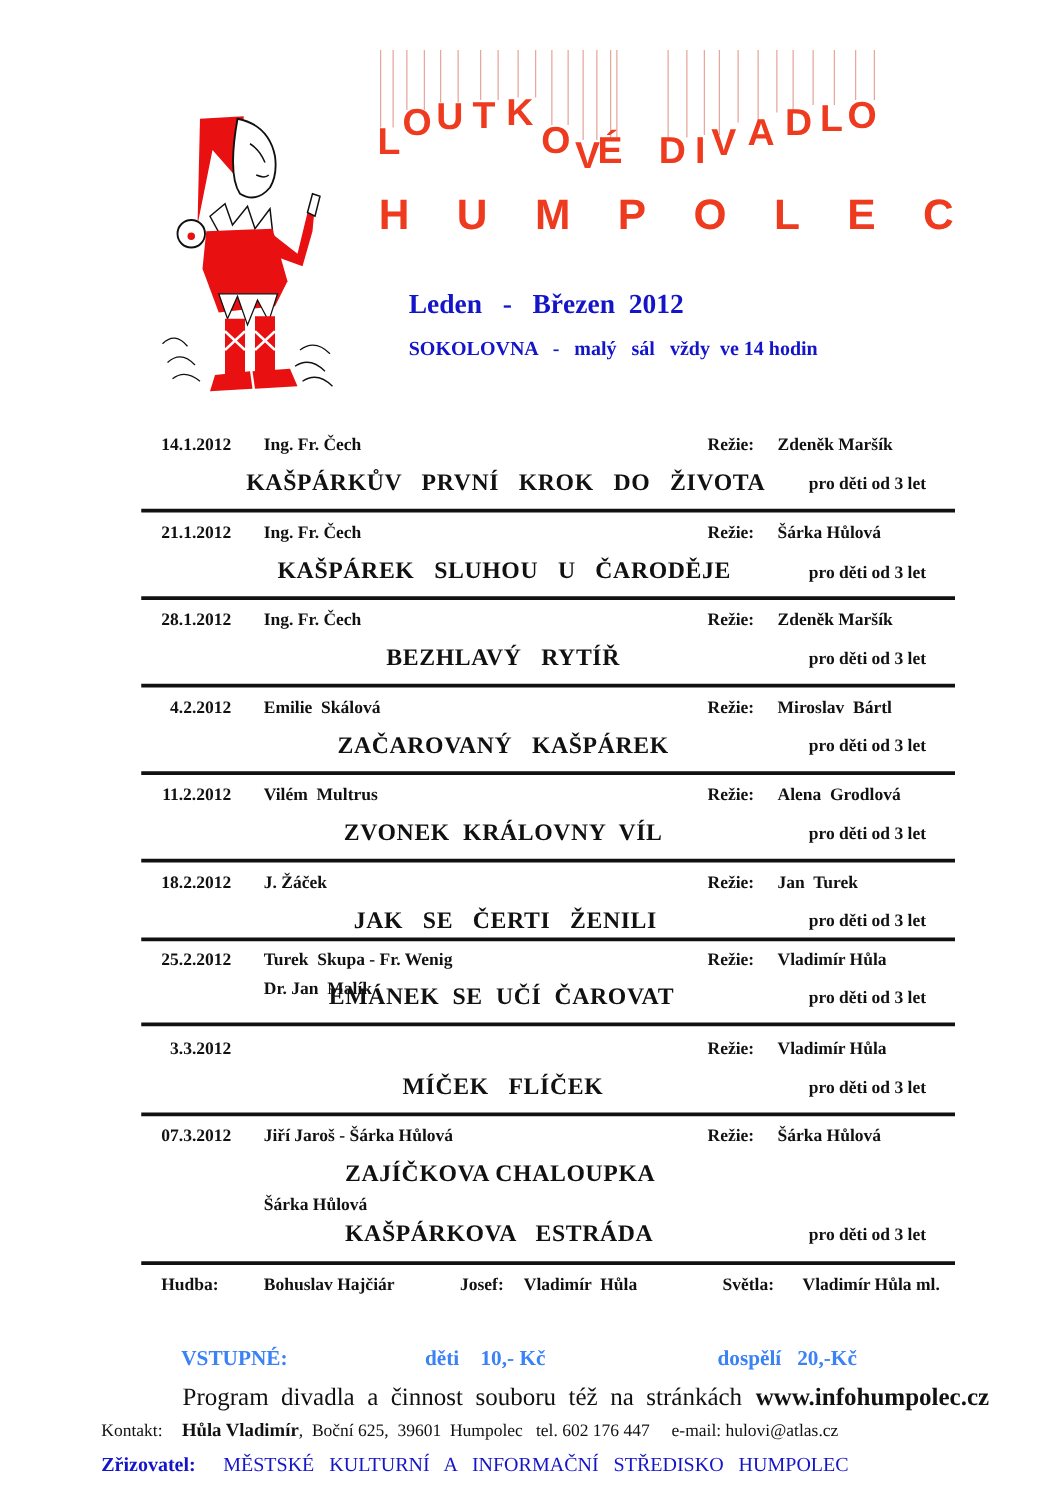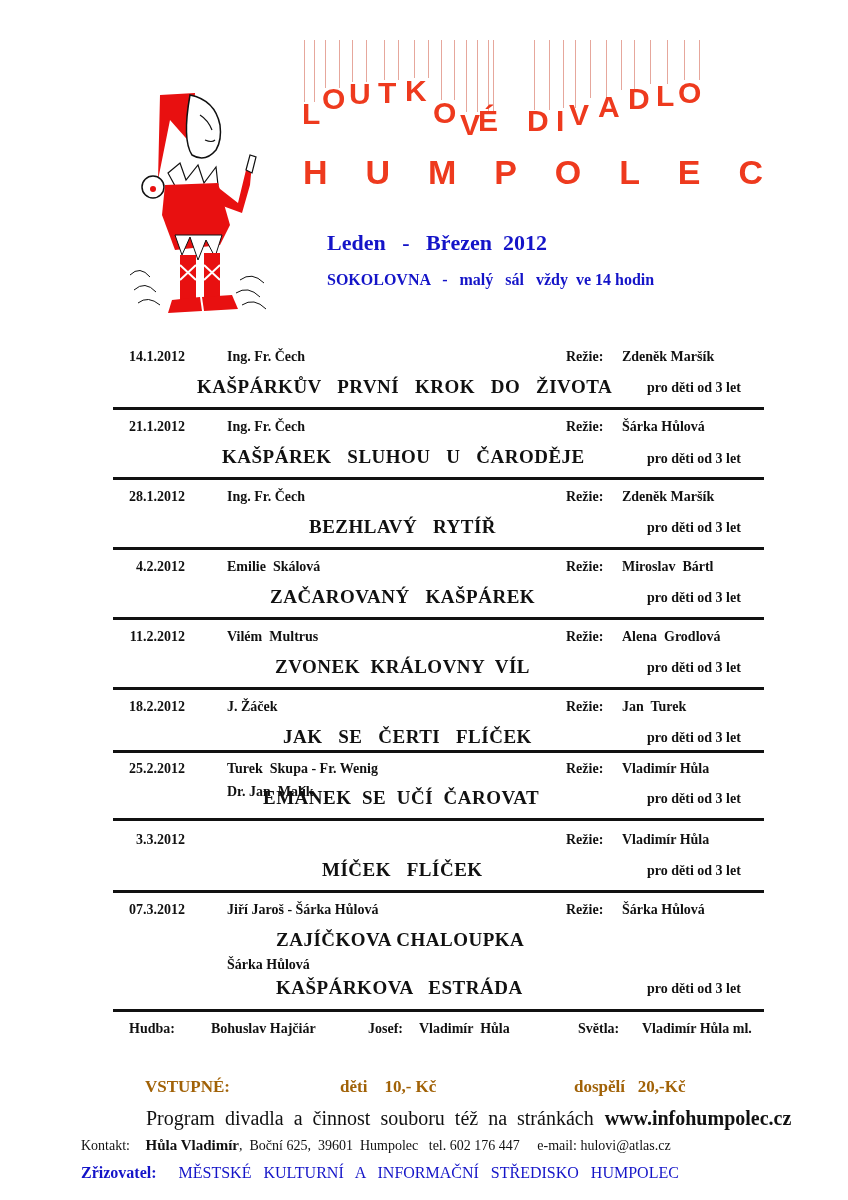--- a/index.html
+++ b/index.html
@@ -11,26 +11,26 @@
   
   .logo-letter { position: absolute; font-family: "Liberation Sans", "DejaVu Sans", sans-serif;
                  font-weight: bold; color: #ee3a1e; line-height: 1; }
   .string { position: absolute; top: 40px; width: 1px; background: #e6a79c; }
   .humpolec { position: absolute; top: 155px; left: 303px; width: 460px;
               display: flex; justify-content: space-between;
               font-family: "Liberation Sans", "DejaVu Sans", sans-serif; font-weight: bold;
               font-size: 34px; color: #ee3a1e; line-height: 1; }
 
   .blue { color: #1414c8; }
-  .red { color: #a16207; }
+  .red { color: #3b82f6; }
 
   
   .sep { position: absolute; left: 113px; width: 651px; height: 3px; background: #111; }
   .date { position: absolute; width: 75px; text-align: right; left: 110px; font-size: 14px; font-weight: bold; }
-  .author { position: absolute; left: 211px; font-size: 14px; font-weight: bold; margin-left: 16px; }
+  .author { position: absolute; left: 211px; font-size: 14px; font-weight: bold; }
   .rez-label { position: absolute; left: 566px; font-size: 14px; font-weight: bold; }
   .director { position: absolute; left: 622px; font-size: 14px; font-weight: bold; }
   .title { position: absolute; font-size: 19px; font-weight: bold; letter-spacing: 0.5px; }
   .age { position: absolute; left: 647px; font-size: 14px; font-weight: bold; }
 </style>
 </head>
 <body>
 
 <div class="abs" style="left:120px;top:85px;width:160px;height:240px;">
   <svg width="160" height="240" viewBox="0 0 160 240">
@@ -173,21 +173,21 @@
     <span class="title abs" style="left:275px;top:656px;white-space:pre">ZVONEK  KRÁLOVNY  VÍL</span>
     <span class="age abs" style="top:660px">pro děti od 3 let</span>
   </div>
   <div class="sep" style="top:687px"></div>
 
   <div>
     <span class="date" style="top:699px">18.2.2012</span>
     <span class="author abs" style="top:699px;white-space:pre">J. Žáček</span>
     <span class="rez-label abs" style="top:699px">Režie:</span>
     <span class="director abs" style="top:699px;white-space:pre">Jan  Turek</span>
-    <span class="title abs" style="left:283px;top:726px;white-space:pre">JAK   SE   ČERTI   FLÍČEK</span>
+    <span class="title abs" style="left:283px;top:726px;white-space:pre">JAK   SE   ČERTI   ŽENILI</span>
     <span class="age abs" style="top:730px">pro děti od 3 let</span>
   </div>
   <div class="sep" style="top:750px"></div>
 
   <div>
     <span class="date" style="top:761px">25.2.2012</span>
     <span class="author abs" style="top:761px;white-space:pre">Turek  Skupa - Fr. Wenig</span>
     <span class="rez-label abs" style="top:761px">Režie:</span>
     <span class="director abs" style="top:761px;white-space:pre">Vladimír Hůla</span>
     <span class="title abs" style="left:263px;top:787px;white-space:pre">EMÁNEK  SE  UČÍ  ČAROVAT</span>

